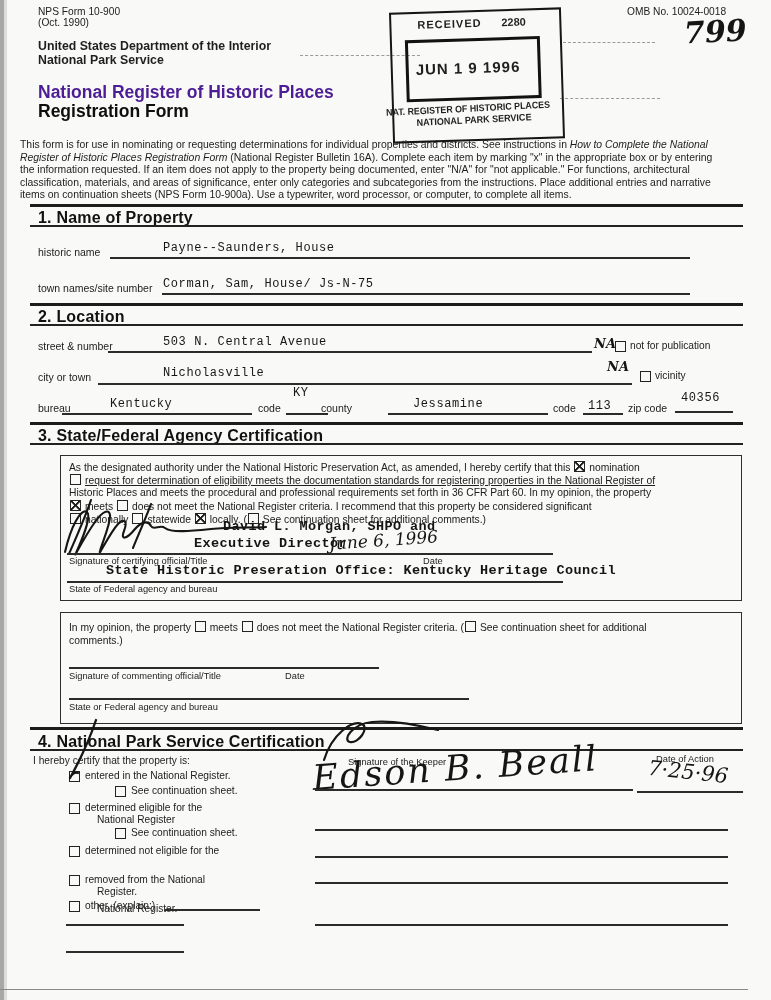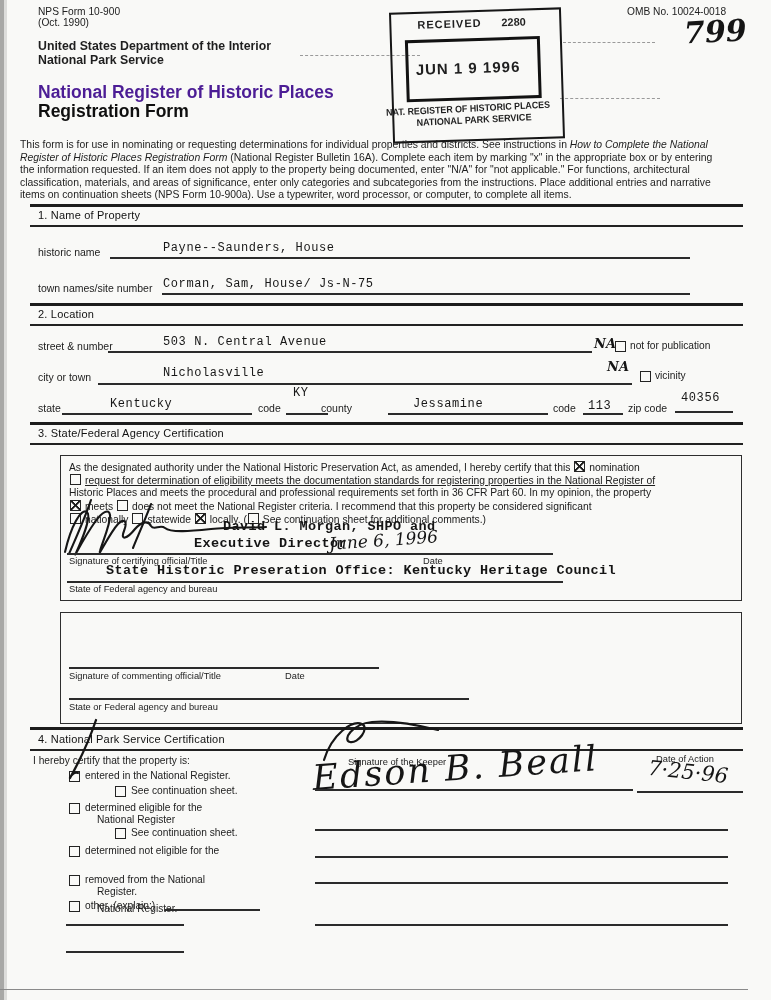--- a/index.html
+++ b/index.html
@@ -3,21 +3,21 @@
 <meta charset="utf-8">
 <style>
   html,body{margin:0;padding:0;background:#e8e8e6;}
   .page{position:relative;width:771px;height:1000px;background:#f9f9f7;overflow:hidden;
         font-family:"Liberation Sans",sans-serif;color:#1f1f1f;}
   .abs{position:absolute;}
   .lbl{font-size:10.5px;color:#222;}
   .small{font-size:9.3px;color:#222;}
   .tiny{font-size:10.2px;color:#222;}
   .bold{font-weight:bold;}
-  .sechead{font-size:11px;font-weight:normal;color:#111;letter-spacing:0.2px;}
+  .sechead{font-size:16px;font-weight:bold;color:#111;letter-spacing:0.2px;}
   .typed{font-family:"Liberation Mono","DejaVu Sans Mono",monospace;font-size:12px;
          letter-spacing:0.6px;color:#171717;white-space:nowrap;}
   .typed2{font-family:"Liberation Mono","DejaVu Sans Mono",monospace;font-size:13.5px;
           font-weight:bold;color:#141414;white-space:nowrap;letter-spacing:0.4px;}
   .hand{font-family:"DejaVu Serif",serif;font-style:italic;color:#151515;white-space:nowrap;}
   .rule{position:absolute;background:#2b2b2b;height:1.5px;}
   .rule.thick{height:3px;background:#1c1c1c;}
   .rule.mid{height:2px;background:#222;}
   .rule.faint{height:1px;background:#8a8a8a;}
   .dashed{position:absolute;border-top:1px dashed #9a9a9a;height:0;}
@@ -97,21 +97,21 @@
   <span class="cb abs" style="left:614px;top:341px;"></span>
   <div class="abs tiny" style="left:630px;top:340px;">not for publication</div>
 
   <div class="abs lbl" style="left:38px;top:371px;">city or town</div>
   <div class="abs typed" style="left:163px;top:366px;">Nicholasville</div>
   <div class="rule" style="left:98px;top:383px;width:534px;"></div>
   <div class="abs hand bold" style="left:607px;top:359px;font-size:13px;">NA</div>
   <span class="cb abs" style="left:639px;top:371px;"></span>
   <div class="abs tiny" style="left:655px;top:370px;">vicinity</div>
 
-  <div class="abs lbl" style="left:38px;top:402px;">state</div>
+  <div class="abs lbl" style="left:38px;top:402px;">bureau</div>
   <div class="abs typed" style="left:110px;top:397px;">Kentucky</div>
   <div class="rule" style="left:62px;top:413px;width:190px;"></div>
   <div class="abs lbl" style="left:258px;top:402px;">code</div>
   <div class="abs typed" style="left:293px;top:386px;">KY</div>
   <div class="rule" style="left:286px;top:413px;width:42px;"></div>
   <div class="abs lbl" style="left:321px;top:402px;">county</div>
   <div class="abs typed" style="left:413px;top:397px;">Jessamine</div>
   <div class="rule" style="left:388px;top:413px;width:160px;"></div>
   <div class="abs lbl" style="left:553px;top:402px;">code</div>
   <div class="abs typed" style="left:588px;top:399px;">113</div>
@@ -159,20 +159,25 @@
     <div class="rule" style="left:6px;top:97px;width:486px;"></div>
     <div class="abs small" style="left:8px;top:100px;">Signature of certifying official/Title</div>
     <div class="abs small" style="left:362px;top:100px;">Date</div>
 
     <div class="abs typed2" style="left:45px;top:107px;">State Historic Preseration Office: Kentucky Heritage Council</div>
     <div class="rule" style="left:6px;top:125px;width:496px;"></div>
     <div class="abs small" style="left:8px;top:128px;">State of Federal agency and bureau</div>
   </div>
 
   <div class="box" style="left:60px;top:612px;width:680px;height:110px;">
+    <div class="abs para" style="left:8px;top:8px;width:608px;">
+      <span>In my opinion, the property</span>
+      <span class="cb"></span><span>meets</span>
+      <span class="cb"></span><span>does not meet the National Register criteria. (</span><span class="cb"></span><span>See continuation sheet for additional comments.)</span>
+    </div>
     <div class="rule" style="left:8px;top:54px;width:310px;"></div>
     <div class="abs small" style="left:8px;top:58px;">Signature of commenting official/Title</div>
     <div class="abs small" style="left:224px;top:58px;">Date</div>
     <div class="rule" style="left:8px;top:85px;width:400px;"></div>
     <div class="abs small" style="left:8px;top:89px;">State or Federal agency and bureau</div>
   </div>
 
   <div class="rule thick" style="left:30px;top:727px;width:713px;"></div>
   <div class="abs sechead" style="left:38px;top:733px;">4. National Park Service Certification</div>
   <div class="rule mid" style="left:30px;top:749px;width:713px;"></div>

